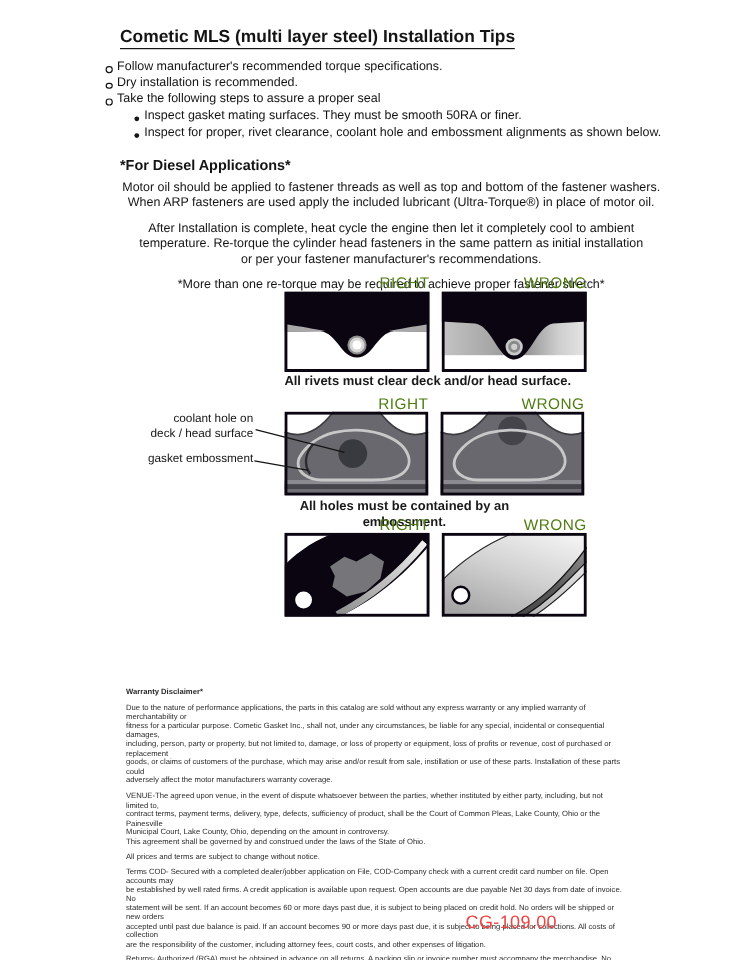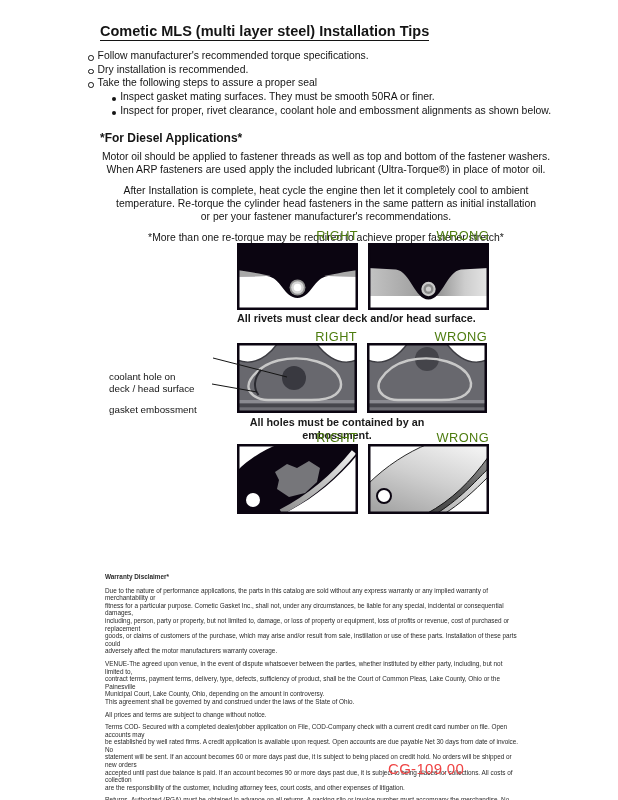--- a/index.html
+++ b/index.html
@@ -18,21 +18,21 @@
   ul.bullets li.sub { margin-left:24px; }
   .om { flex:none; width:3.6px; height:3.6px; border:1px solid #141414; border-radius:50%; margin:4px 4px 0 0; }
   .fm { flex:none; width:4.2px; height:4.2px; background:#141414; border-radius:50%; margin:4px 4px 0 0; }
   .diesel-h { font-size:12px; font-weight:700; margin:13px 0 5px 0; }
   .bodyp { font-size:10.4px; line-height:13px; margin:0 0 8px 0; white-space:pre-line;text-align:center; }
   
   .fig-label { position:absolute; width:121px; text-align:right; font-size:12.8px; font-weight:400; letter-spacing:.4px; color:#4d7c0f; }
   .fig { position:absolute; }
   .fig svg { display:block; }
   .fig-caption { position:absolute; font-size:10.8px; font-weight:700; color:#1a1a1a; white-space:pre-line; line-height:12.8px; }
-  .ann { position:absolute; width:102px; font-size:9.8px; line-height:11.8px; white-space:pre-line; color:#141414;margin-top:27px; }
+  .ann { position:absolute; width:102px; text-align:right; font-size:9.8px; line-height:11.8px; white-space:pre-line; color:#141414; }
   .leaders { position:absolute; left:205px; top:348px; width:95px; height:50px; }
   
   .warranty { position:absolute; left:105px; top:573px; width:416px; font-size:6.4px; line-height:7.6px; color:#2a2a2a; }
   .warranty .wh { font-weight:700; margin:0 0 6px 0; }
   .warranty p { margin:0 0 5px 0; white-space:pre-line; }
   .pageno { position:absolute; left:388px; top:760px; font-size:15px; letter-spacing:.3px; color:#ef4444; }
 </style>
 </head>
 <body>
 

